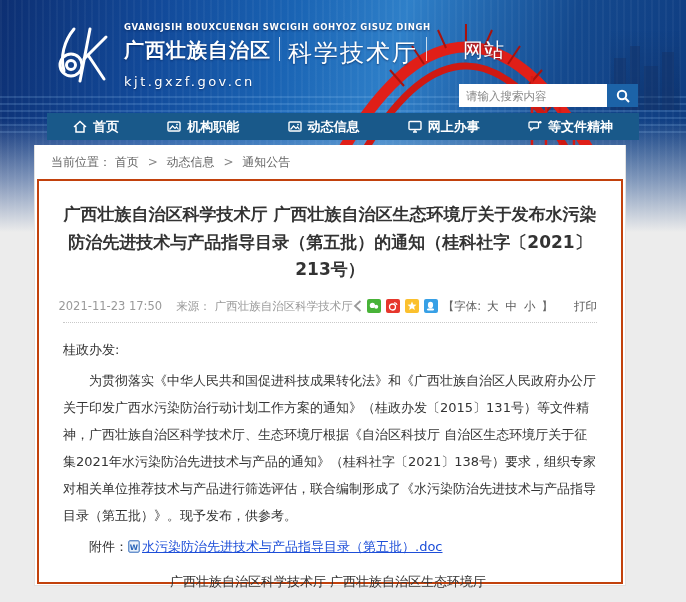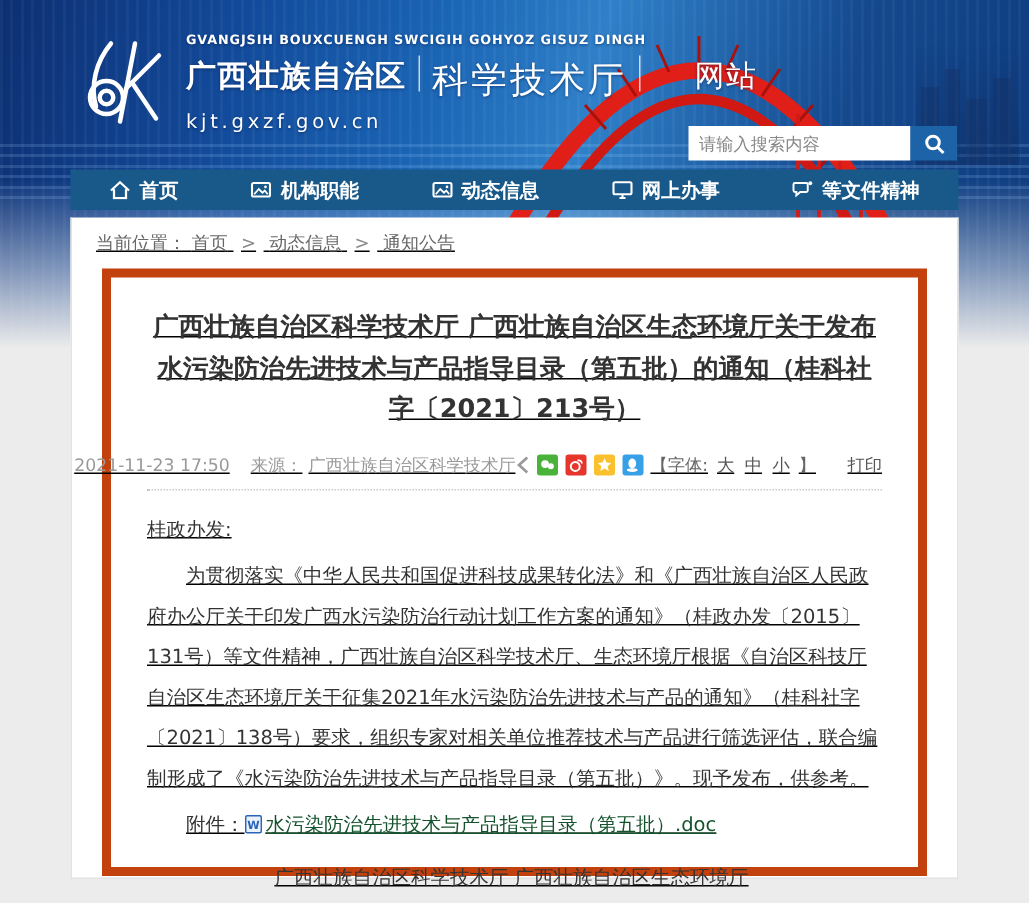--- a/index.html
+++ b/index.html
@@ -43,43 +43,43 @@
   .search-btn { width:31px; height:23px; border:0; background:#1c63a8; display:flex; align-items:center; justify-content:center; cursor:pointer; }
 
   
   .nav { position:absolute; top:113px; left:47px; width:592px; height:27px; background:#19598a; z-index:6;
     display:flex; align-items:center; justify-content:space-between; padding:0 26px; }
   .nav-item { display:flex; align-items:center; gap:6px; color:#fff; font-size:13px; font-weight:bold;
     text-decoration:none; white-space:nowrap; cursor:pointer; }
   .nav-item svg { display:block; }
 
   
-  .panel { position:absolute; top:145px; left:47px; width:592px; height:441px; background:#fff;
-    border:1px solid #e2e2e2; border-top:none; z-index:3;text-decoration:underline; }
+  .panel { position:absolute; top:145px; left:34px; width:592px; height:441px; background:#fff;
+    border:1px solid #e2e2e2; border-top:none; z-index:3; }
   .breadcrumb { padding:9px 16px 6px; font-size:12px; color:#666; }
   .breadcrumb a { color:#666; text-decoration:none; cursor:pointer; }
   .crumb-sep { margin:0 5px; color:#888; }
 
-  .article-box { margin:2px 20px 0; border:6px solid #c2410c; height:405px; padding:16px 24px 0; position:relative; }
+  .article-box { margin:2px 2px 0; border:2px solid #c2410c; height:405px; padding:16px 24px 0; position:relative; }
   .article-title { font-size:17px; font-weight:bold; color:#333; text-align:center; line-height:1.62; max-width:548px; margin:4px auto 0; }
 
   .meta-row { margin-top:15px; display:flex; justify-content:flex-end; align-items:center;
     font-size:11.5px; color:#999; border-bottom:1px dotted #c9c9c9; padding-bottom:8px; }
   .meta-left { display:flex; gap:4px; white-space:nowrap; }
   .meta-datetime { margin-right:10px; }
   .meta-right { display:flex; align-items:center; gap:5px; white-space:nowrap; color:#666; }
   .share-ic { width:14px; height:14px; border-radius:2px; display:inline-flex; align-items:center; justify-content:center; cursor:pointer; }
   .ic-wechat { background:#48b338; } .ic-weibo { background:#e6362c; } .ic-qzone { background:#fbc02d; } .ic-qq { background:#37a0e6; }
   .size-btn { cursor:pointer; margin:0 1px; color:#555; }
   .print-btn { margin-left:16px; cursor:pointer; color:#555; }
 
   .article-body { margin-top:13px; font-size:13px; color:#333; line-height:2.08; }
   .para { text-indent:2em; margin-top:4px; }
   .attach-line { text-indent:2em; margin-top:4px; }
-  .attach-link { color:#14532d; text-decoration:underline; cursor:pointer; }
+  .attach-link { color:#1d4ed8; text-decoration:underline; cursor:pointer; }
   .attach-ic { display:inline-block; vertical-align:-2px; margin-right:2px; }
   .sig-line { text-align:center; margin-top:8px; padding-right:4px; }
 </style>
 </head>
 <body>
 
 <div class="page">
 
   <div class="banner-bg"></div>
   <div class="streaks"></div>

